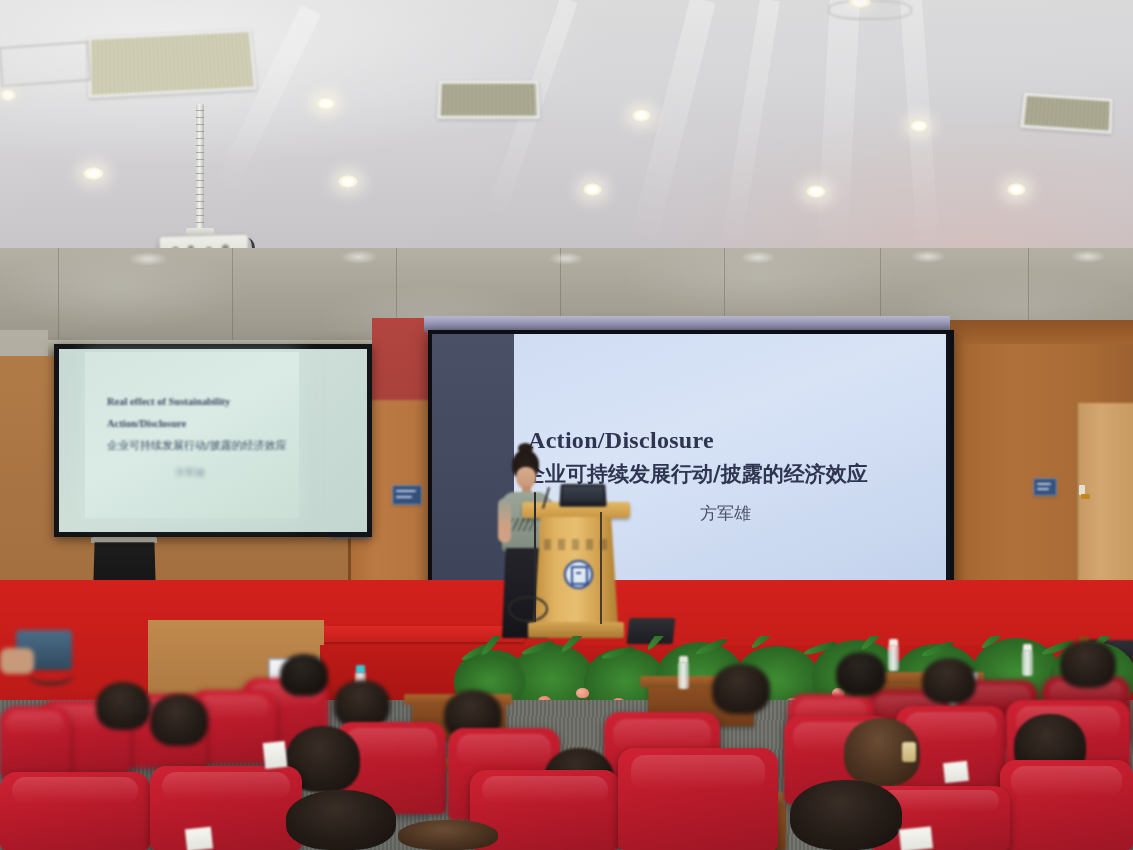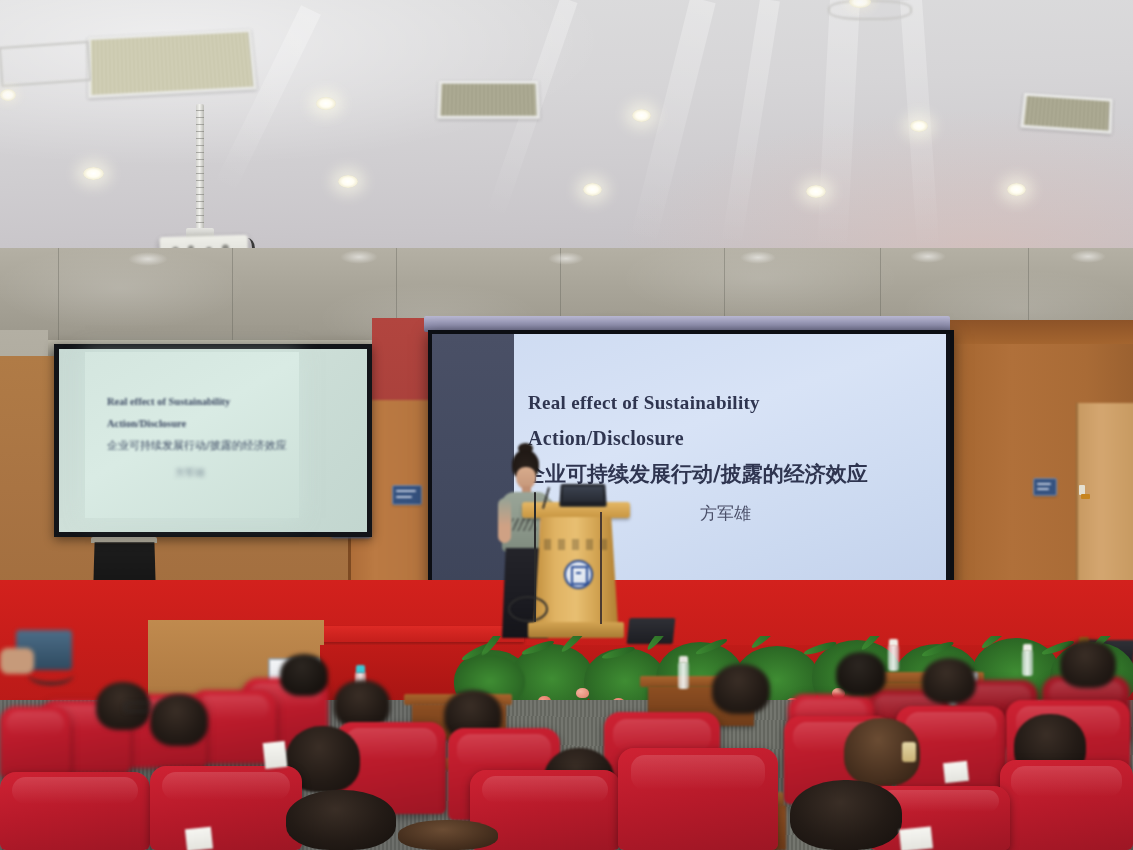--- a/index.html
+++ b/index.html
@@ -463,22 +463,21 @@
       <div class="ss-line ss-en blur-soft" style="left:22px;top:66px;font-size:10.5px;">Action/Disclosure</div>
       <div class="ss-line ss-cn blur-soft" style="left:22px;top:86px;font-size:11px;">企业可持续发展行动/披露的经济效应</div>
       <div class="ss-line ss-cn blur-more" style="left:90px;top:114px;font-size:10px;opacity:.6;">方军雄</div>
     </div>
   </div>
 
   <div class="screen-valance"></div>
   <div class="screen-main-frame">
     <div class="screen-dark-left"></div>
     <div class="screen-bright">
-      <div class="sm-line sm-en" style="left:14px;top:58px;font-size:19px;">Real effect of Sustainability</div>
-      <div class="sm-line sm-en" style="left:14px;top:93px;font-size:20px;">Action/Disclosure</div>
+      <div class="sm-line sm-en" style="left:14px;top:93px;font-size:24px;">Action/Disclosure</div>
       <div class="sm-line sm-cn" style="left:10px;top:126px;font-size:21px;">企业可持续发展行动/披露的经济效应</div>
       <div class="sm-line sm-author" style="left:186px;top:168px;font-size:17px;">方军雄</div>
     </div>
   </div>
 
   <div class="stage"></div>
   <div class="stage-step" style="left:318px;top:626px;width:206px;height:16px;"></div>
   <div class="stage-step" style="left:300px;top:648px;width:224px;height:16px;"></div>
   <div class="stage-step" style="left:282px;top:672px;width:242px;height:18px;"></div>
   <div class="stage-side-wood"></div>

